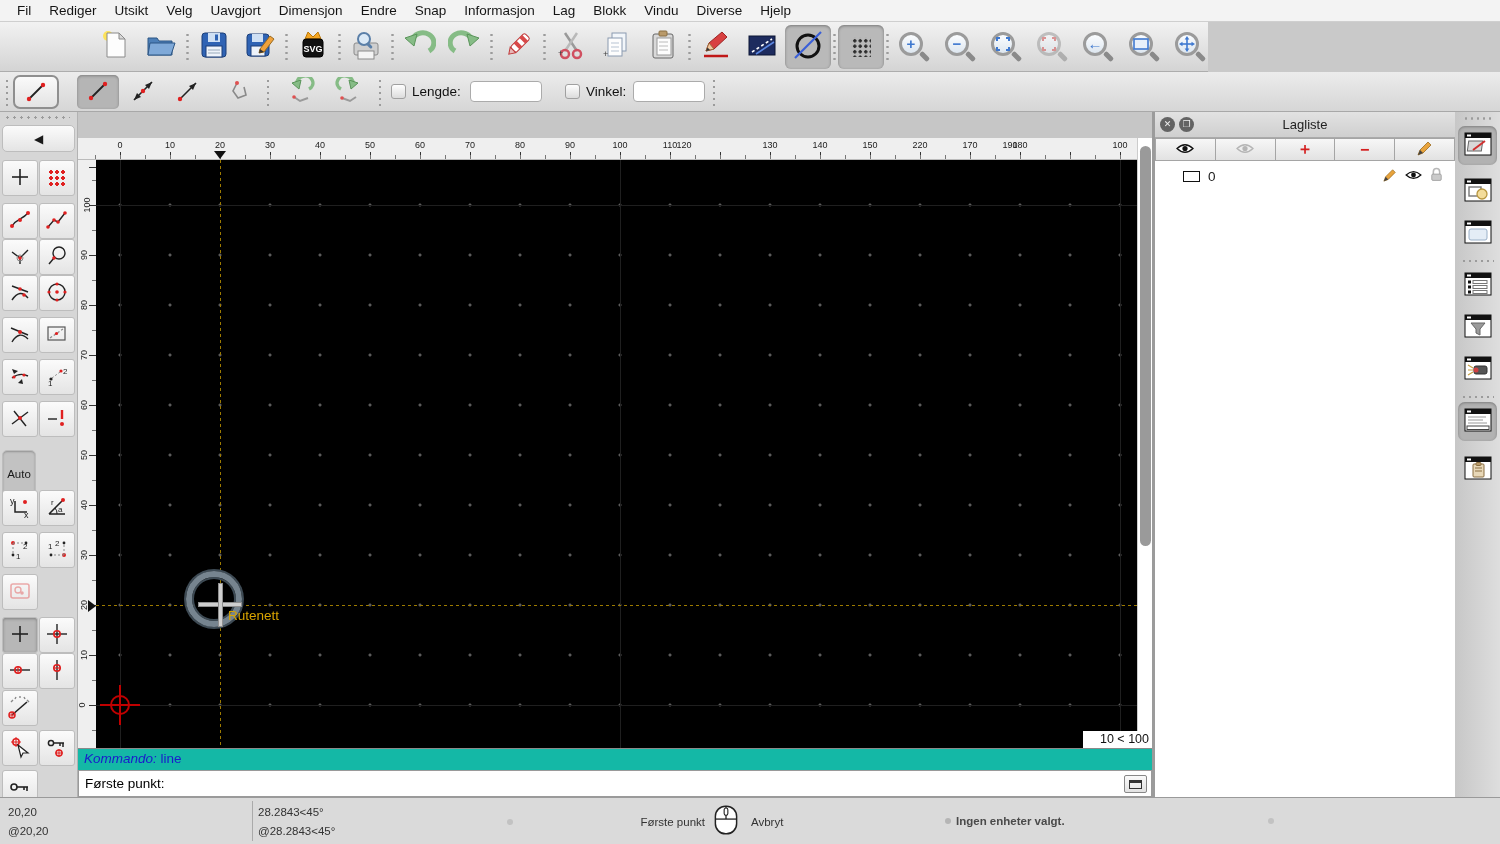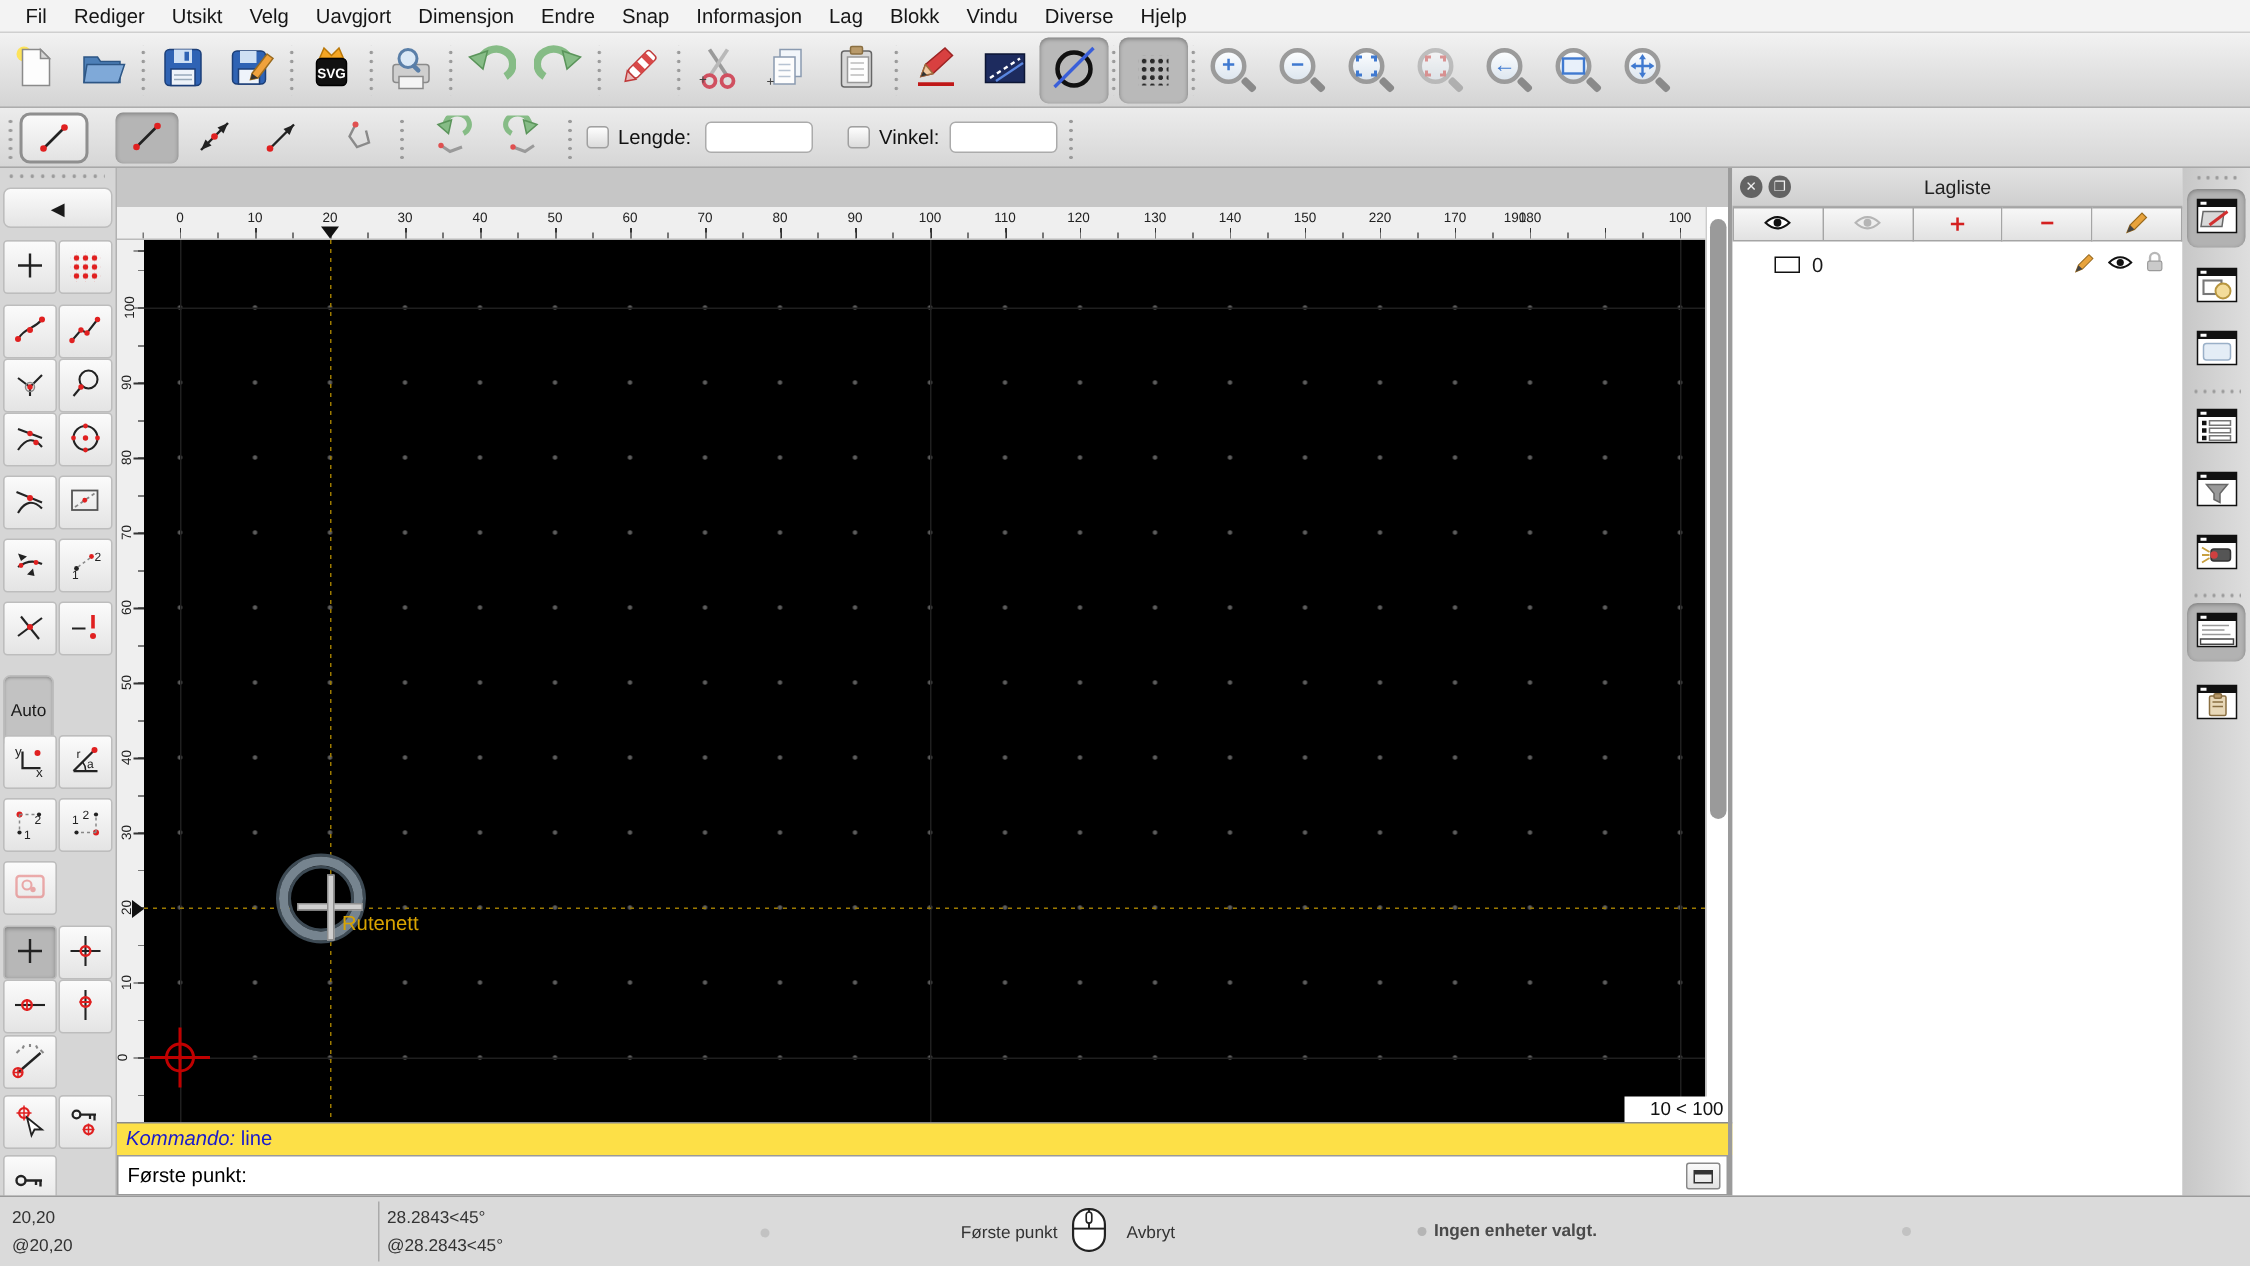--- a/index.html
+++ b/index.html
@@ -4,21 +4,21 @@
 <style>
   * { box-sizing:border-box; margin:0; padding:0; }
   html,body { width:1500px; height:844px; }
   body { font-family:"Liberation Sans",sans-serif; background:#c9c9c9; position:relative; overflow:hidden; font-size:13px; color:#1a1a1a; }
 
   
   #menubar { position:absolute; left:0; top:0; width:1500px; height:22px; background:#f3f3f3; border-bottom:1px solid #cfcfcf; display:flex; align-items:center; padding-left:8px; }
   .menu-item { padding:0 9px; font-size:13.5px; color:#151515; cursor:default; }
 
   
-  #toolbar1 { position:absolute; left:0; top:22px; width:1500px; height:50px; background:linear-gradient(#f2f2f2,#d4d4d4); border-bottom:1px solid #adadad; display:flex; align-items:center; }
+  #toolbar1 { position:absolute; left:0; top:22px; width:1208px; height:50px; background:linear-gradient(#f2f2f2,#d4d4d4); border-bottom:1px solid #adadad; display:flex; align-items:center; padding-left:92px; }
   .tbtn { width:46px; height:44px; display:flex; align-items:center; justify-content:center; flex:0 0 auto; }
   .tbtn.pressed { background:#b9b9b9; border-radius:6px; box-shadow:inset 0 1px 3px rgba(0,0,0,.35); }
   .tsep { width:7px; height:34px; flex:0 0 auto; background-image:radial-gradient(circle,#9b9b9b 1px,transparent 1.4px); background-size:7px 6px; background-repeat:repeat-y; background-position:center; }
 
   
   .mag { width:32px; height:32px; position:relative; }
   .mag .lens { position:absolute; left:1px; top:1px; width:24px; height:24px; border:3px solid #9b9b9b; background:linear-gradient(#fbfdff,#dde6ef); border-radius:50%; display:flex; align-items:center; justify-content:center; font-weight:bold; font-size:15px; color:#3f79d0; }
   .mag .handle { position:absolute; width:11px; height:5px; background:#8a8a8a; right:0px; bottom:4px; transform:rotate(45deg); border-radius:2px; }
   .mag.disabled { opacity:.55; }
   .mag.red .lens { color:#d05050; }
@@ -80,21 +80,21 @@
   .curx-v { position:absolute; left:122px; top:423px; width:5px; height:44px; background:#cfcfcf; border:1px solid #8f8f8f; }
   #snaplabel { position:absolute; left:132px; top:448px; color:#d9a400; font-size:13.5px; }
   #origin { position:absolute; left:14px; top:535px; width:20px; height:20px; border:2px solid #c00000; border-radius:50%; }
   .org-h { position:absolute; left:4px; top:544px; width:40px; height:2px; background:#c00000; }
   .org-v { position:absolute; left:23px; top:525px; width:2px; height:40px; background:#c00000; }
 
   #vscroll { position:absolute; left:1137px; top:26px; width:15px; height:610px; background:#fff; border-left:1px solid #ccc; }
   #vthumb { position:absolute; left:2px; top:8px; width:11px; height:400px; background:#9a9a9a; border-radius:6px; }
   #gridstatus { position:absolute; left:1083px; top:619px; width:69px; height:17px; background:#fff; font-size:12.5px; color:#111; text-align:right; padding-right:3px; line-height:17px; }
 
-  #cmdhistory { position:absolute; left:78px; top:636px; width:1098px; height:22px; background:#fde047; border-top:1px solid #8a8a8a; font-size:13.5px; padding:2px 0 0 6px; }
+  #cmdhistory { position:absolute; left:78px; top:636px; width:1098px; height:22px; background:#14b8a6; border-top:1px solid #8a8a8a; font-size:13.5px; padding:2px 0 0 6px; }
   #cmdhistory .prompt { color:#1a1acc; font-style:italic; }
   #cmdhistory .cmd { color:#1a1acc; }
   #histscroll { position:absolute; right:2px; top:3px; width:9px; height:15px; background:#a8a8a8; border-radius:4px; }
   #cmdinput { position:absolute; left:78px; top:658px; width:1074px; height:27px; background:#fff; border:1px solid #9a9a9a; font-size:13.5px; padding:5px 0 0 6px; color:#000; }
   #cmdbtn { position:absolute; right:4px; top:4px; width:23px; height:18px; border:1px solid #888; background:linear-gradient(#fafafa,#e2e2e2); border-radius:2px; display:flex; align-items:center; justify-content:center; }
   #cmdbtn .winglyph { width:13px; height:9px; border:1px solid #333; border-top:3px solid #333; }
 
   
   #divider { position:absolute; left:1152px; top:0; width:3px; height:685px; background:#9b9b9b; }
   #layerpanel { position:absolute; left:1155px; top:0; width:300px; height:685px; background:#fff; }
@@ -674,21 +674,21 @@
       <span class="rlab" style="left: 142px;">20</span>
       <span class="rlab" style="left: 192px;">30</span>
       <span class="rlab" style="left: 242px;">40</span>
       <span class="rlab" style="left: 292px;">50</span>
       <span class="rlab" style="left: 342px;">60</span>
       <span class="rlab" style="left: 392px;">70</span>
       <span class="rlab" style="left: 442px;">80</span>
       <span class="rlab" style="left: 492px;">90</span>
       <span class="rlab" style="left: 542px;">100</span>
       <span class="rlab" style="left: 592px;">110</span>
-      <span class="rlab" style="left: 641px;">120</span>
+      <span class="rlab" style="left: 606px;">120</span>
       <span class="rlab" style="left: 692px;">130</span>
       <span class="rlab" style="left: 742px;">140</span>
       <span class="rlab" style="left: 792px;">150</span>
       <span class="rlab" style="left: 842px;">220</span>
       <span class="rlab" style="left: 892px;">170</span>
       <span class="rlab" style="left: 942px;">180</span>
       <span class="rlab" style="left: 932px;">190</span>
       <span class="rlab" style="left: 1042px;">100</span>
     </div>
   <div id="vruler">

